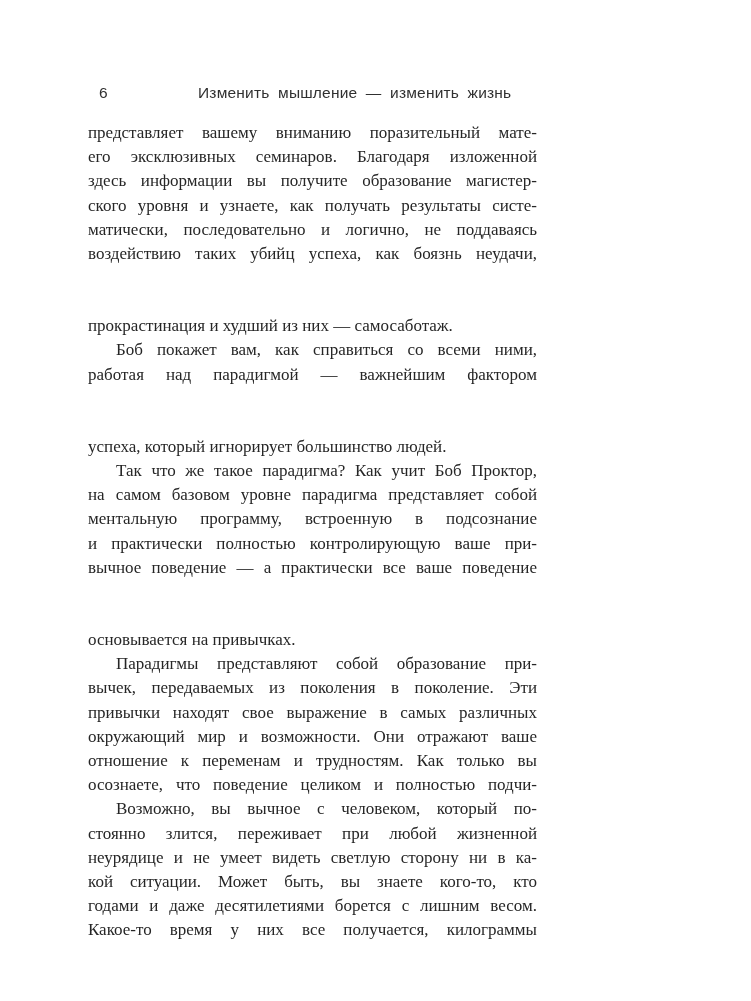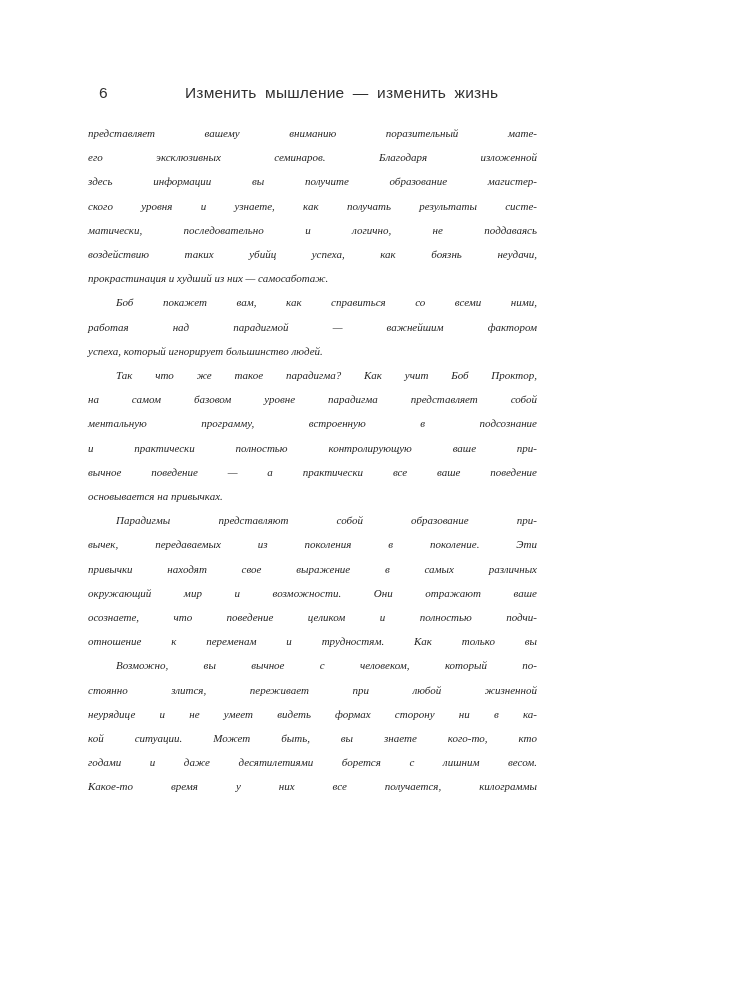--- a/index.html
+++ b/index.html
@@ -24,39 +24,38 @@
     position: relative;
     height: 18px;
     font-family: "Liberation Sans", sans-serif;
     font-size: 15.5px;
     color: #303030;
   }
   .page-num {
     position: absolute; left: 11px; top: 0;
   }
   .running-title {
-    position: absolute; left: 97px; top: 0;
+    position: absolute; left: 110px; top: 0;
     white-space: nowrap;
     word-spacing: 4px;
     letter-spacing: 0.2px;
   }
   .body-text {
     margin-top: 19px;
-    font-size: 11px;
+    font-size: 17px;
     line-height: 24.2px;
     color: #262626;
-    font-style: italic;
   }
   .line {
     text-align: justify;
     text-align-last: justify;
     text-justify: inter-word;
   }
   .line.indent { text-indent: 28px; }
-  .line.endline { text-align-last: left; }
+  .line.endline { text-align-last: left; margin-top: 48px; }
 </style>
 </head>
 <body>
 
 <div class="page">
   <div class="text-block">
     <div class="page-header">
       <span class="page-num">6</span>
       <span class="running-title">Изменить мышление — изменить жизнь</span>
     </div>
@@ -74,23 +73,23 @@
         <div class="line indent">Так что же такое парадигма? Как учит Боб Проктор,</div>
         <div class="line">на самом базовом уровне парадигма представляет собой</div>
         <div class="line">ментальную программу, встроенную в подсознание</div>
         <div class="line">и практически полностью контролирующую ваше при-</div>
         <div class="line">вычное поведение — а практически все ваше поведение</div>
         <div class="line endline">основывается на привычках.</div>
         <div class="line indent">Парадигмы представляют собой образование при-</div>
         <div class="line">вычек, передаваемых из поколения в поколение. Эти</div>
         <div class="line">привычки находят свое выражение в самых различных</div>
         <div class="line">окружающий мир и возможности. Они отражают ваше</div>
+        <div class="line">отношение к переменам и трудностям. Как только вы</div>
         <div class="line">осознаете, что поведение целиком и полностью подчи-</div>
-        <div class="line">отношение к переменам и трудностям. Как только вы</div>
         <div class="line indent">Возможно, вы вычное с человеком, который по-</div>
         <div class="line">стоянно злится, переживает при любой жизненной</div>
-        <div class="line">неурядице и не умеет видеть формах сторону ни в ка-</div>
+        <div class="line">неурядице и не умеет видеть светлую сторону ни в ка-</div>
         <div class="line">кой ситуации. Может быть, вы знаете кого-то, кто</div>
         <div class="line">годами и даже десятилетиями борется с лишним весом.</div>
         <div class="line">Какое-то время у них все получается, килограммы</div>
       </div>
   </div>
 </div>
 
 </body></html>

